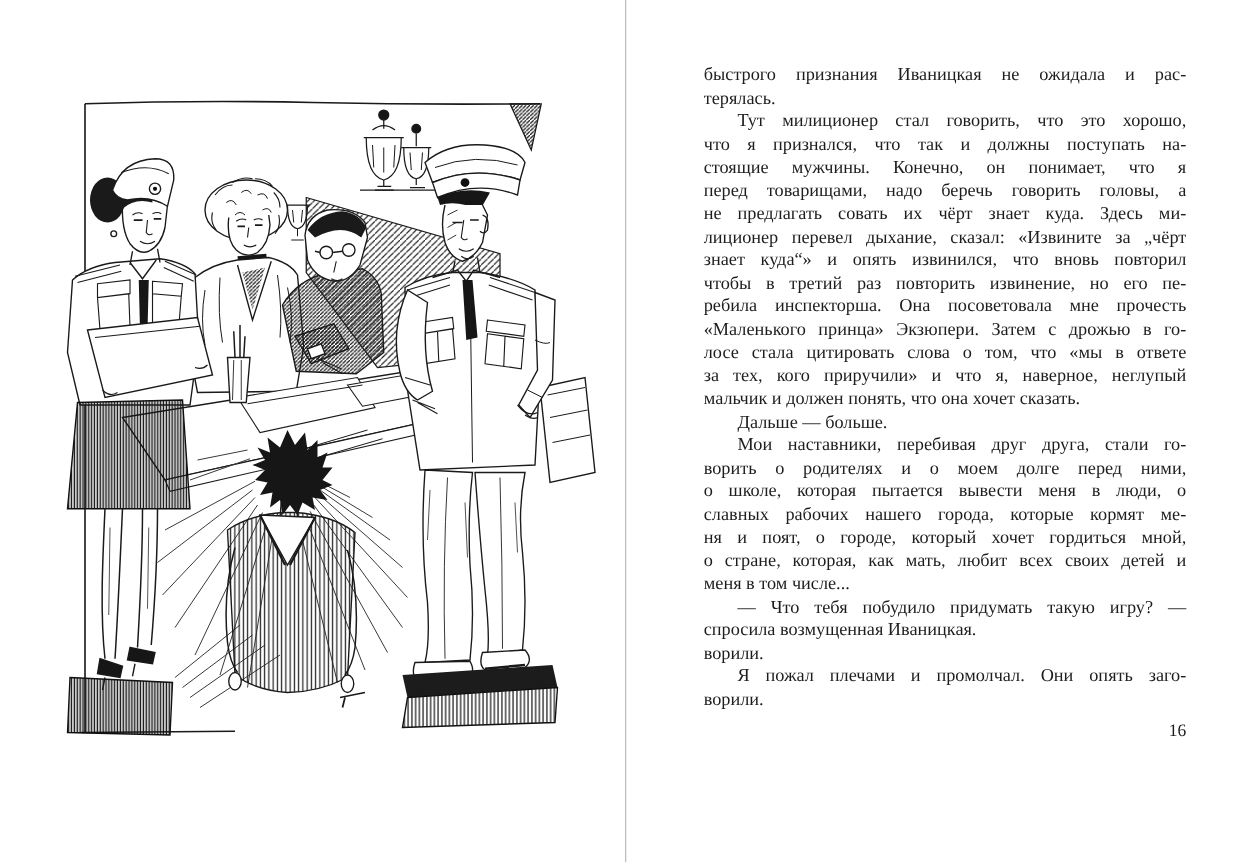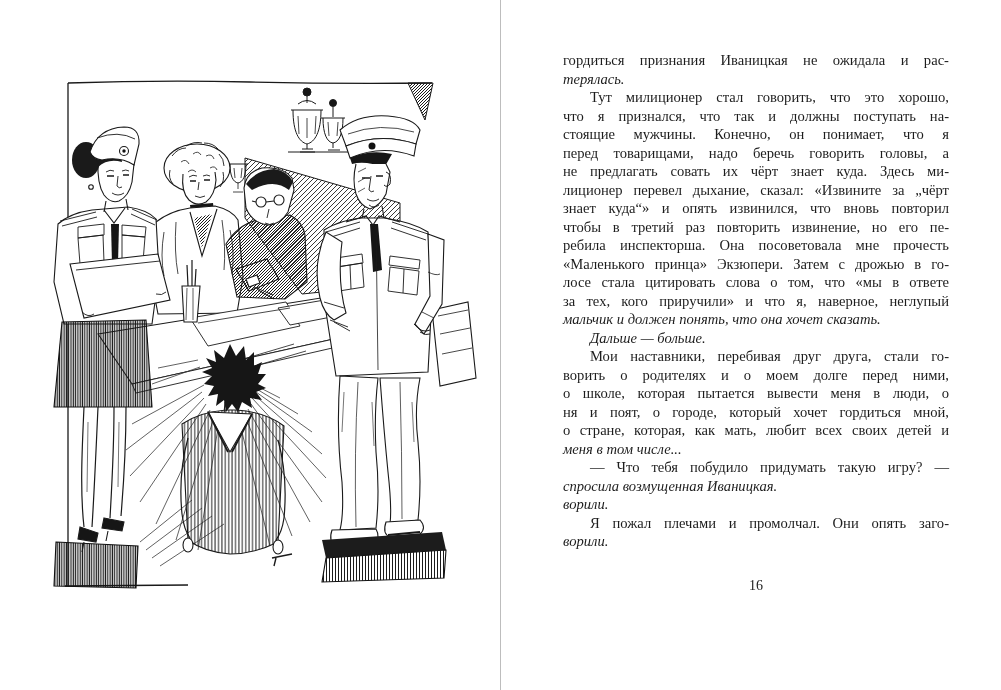--- a/index.html
+++ b/index.html
@@ -6,22 +6,22 @@
   .spread{position:relative;width:1001px;height:690px;background:#ffffff;overflow:hidden;
           font-family:"Liberation Serif", serif;}
   .gutter{position:absolute;left:500px;top:0;width:1px;height:690px;background:#bdbdbd;}
   .left-page{position:absolute;left:0;top:0;width:500px;height:690px;}
   .illo-wrap{position:absolute;left:40px;top:72px;width:440px;height:525px;}
   .right-page{position:absolute;left:500px;top:0;width:501px;height:690px;}
   .text-col{position:absolute;left:63px;top:51px;width:386px;color:#1d1d1d;}
   .line{height:18.5px;line-height:18.5px;font-size:14.6px;text-align:justify;text-align-last:justify;
         white-space:normal;overflow:visible;}
   .line.indent{text-indent:27px;}
-  .line.para-end{text-align:center;text-align-last:left;font-style:italic;}
-  .page-num{position:absolute;left:63px;top:578px;width:386px;text-align:center;
+  .line.para-end{text-align:center;text-align-last:left;}
+  .page-num{position:absolute;left:63px;top:578px;width:386px;text-align:right;
             font-size:14px;color:#1d1d1d;}
   svg{display:block;}
 </style>
 </head>
 <body>
 
 <div class="spread">
   <div class="gutter"></div>
 
   <div class="left-page">
@@ -194,39 +194,40 @@
           <ellipse cx="148" cy="473" rx="5" ry="7" fill="#fff"></ellipse>
           <ellipse cx="238" cy="475" rx="5" ry="7" fill="#fff"></ellipse>
           <path d="M232,486 L252,482 M236,486 L234,494" stroke-width="1.4"></path>
         </g>
       </svg>
     </div>
   </div>
 
   <div class="right-page">
     <div class="text-col">
-        <div class="line">гордиться признания Иваницкая не ожидала и рас-</div>
+        <div class="line">быстрого признания Иваницкая не ожидала и рас-</div>
         <div class="line para-end">терялась.</div>
         <div class="line indent">Тут милиционер стал говорить, что это хорошо,</div>
         <div class="line">что я признался, что так и должны поступать на-</div>
         <div class="line">стоящие мужчины. Конечно, он понимает, что я</div>
         <div class="line">перед товарищами, надо беречь говорить головы, а</div>
         <div class="line">не предлагать совать их чёрт знает куда. Здесь ми-</div>
         <div class="line">лиционер перевел дыхание, сказал: «Извините за „чёрт</div>
         <div class="line">знает куда“» и опять извинился, что вновь повторил</div>
         <div class="line">чтобы в третий раз повторить извинение, но его пе-</div>
         <div class="line">ребила инспекторша. Она посоветовала мне прочесть</div>
         <div class="line">«Маленького принца» Экзюпери. Затем с дрожью в го-</div>
         <div class="line">лосе стала цитировать слова о том, что «мы в ответе</div>
         <div class="line">за тех, кого приручили» и что я, наверное, неглупый</div>
         <div class="line para-end">мальчик и должен понять, что она хочет сказать.</div>
         <div class="line indent para-end">Дальше — больше.</div>
         <div class="line indent">Мои наставники, перебивая друг друга, стали го-</div>
         <div class="line">ворить о родителях и о моем долге перед ними,</div>
         <div class="line">о школе, которая пытается вывести меня в люди, о</div>
+        <div class="line">славных рабочих нашего города, которые кормят ме-</div>
         <div class="line">ня и поят, о городе, который хочет гордиться мной,</div>
         <div class="line">о стране, которая, как мать, любит всех своих детей и</div>
         <div class="line para-end">меня в том числе...</div>
         <div class="line indent">— Что тебя побудило придумать такую игру? —</div>
         <div class="line para-end">спросила возмущенная Иваницкая.</div>
         <div class="line para-end">ворили.</div>
         <div class="line indent">Я пожал плечами и промолчал. Они опять заго-</div>
         <div class="line para-end">ворили.</div>
       </div>
     <div class="page-num">16</div>

